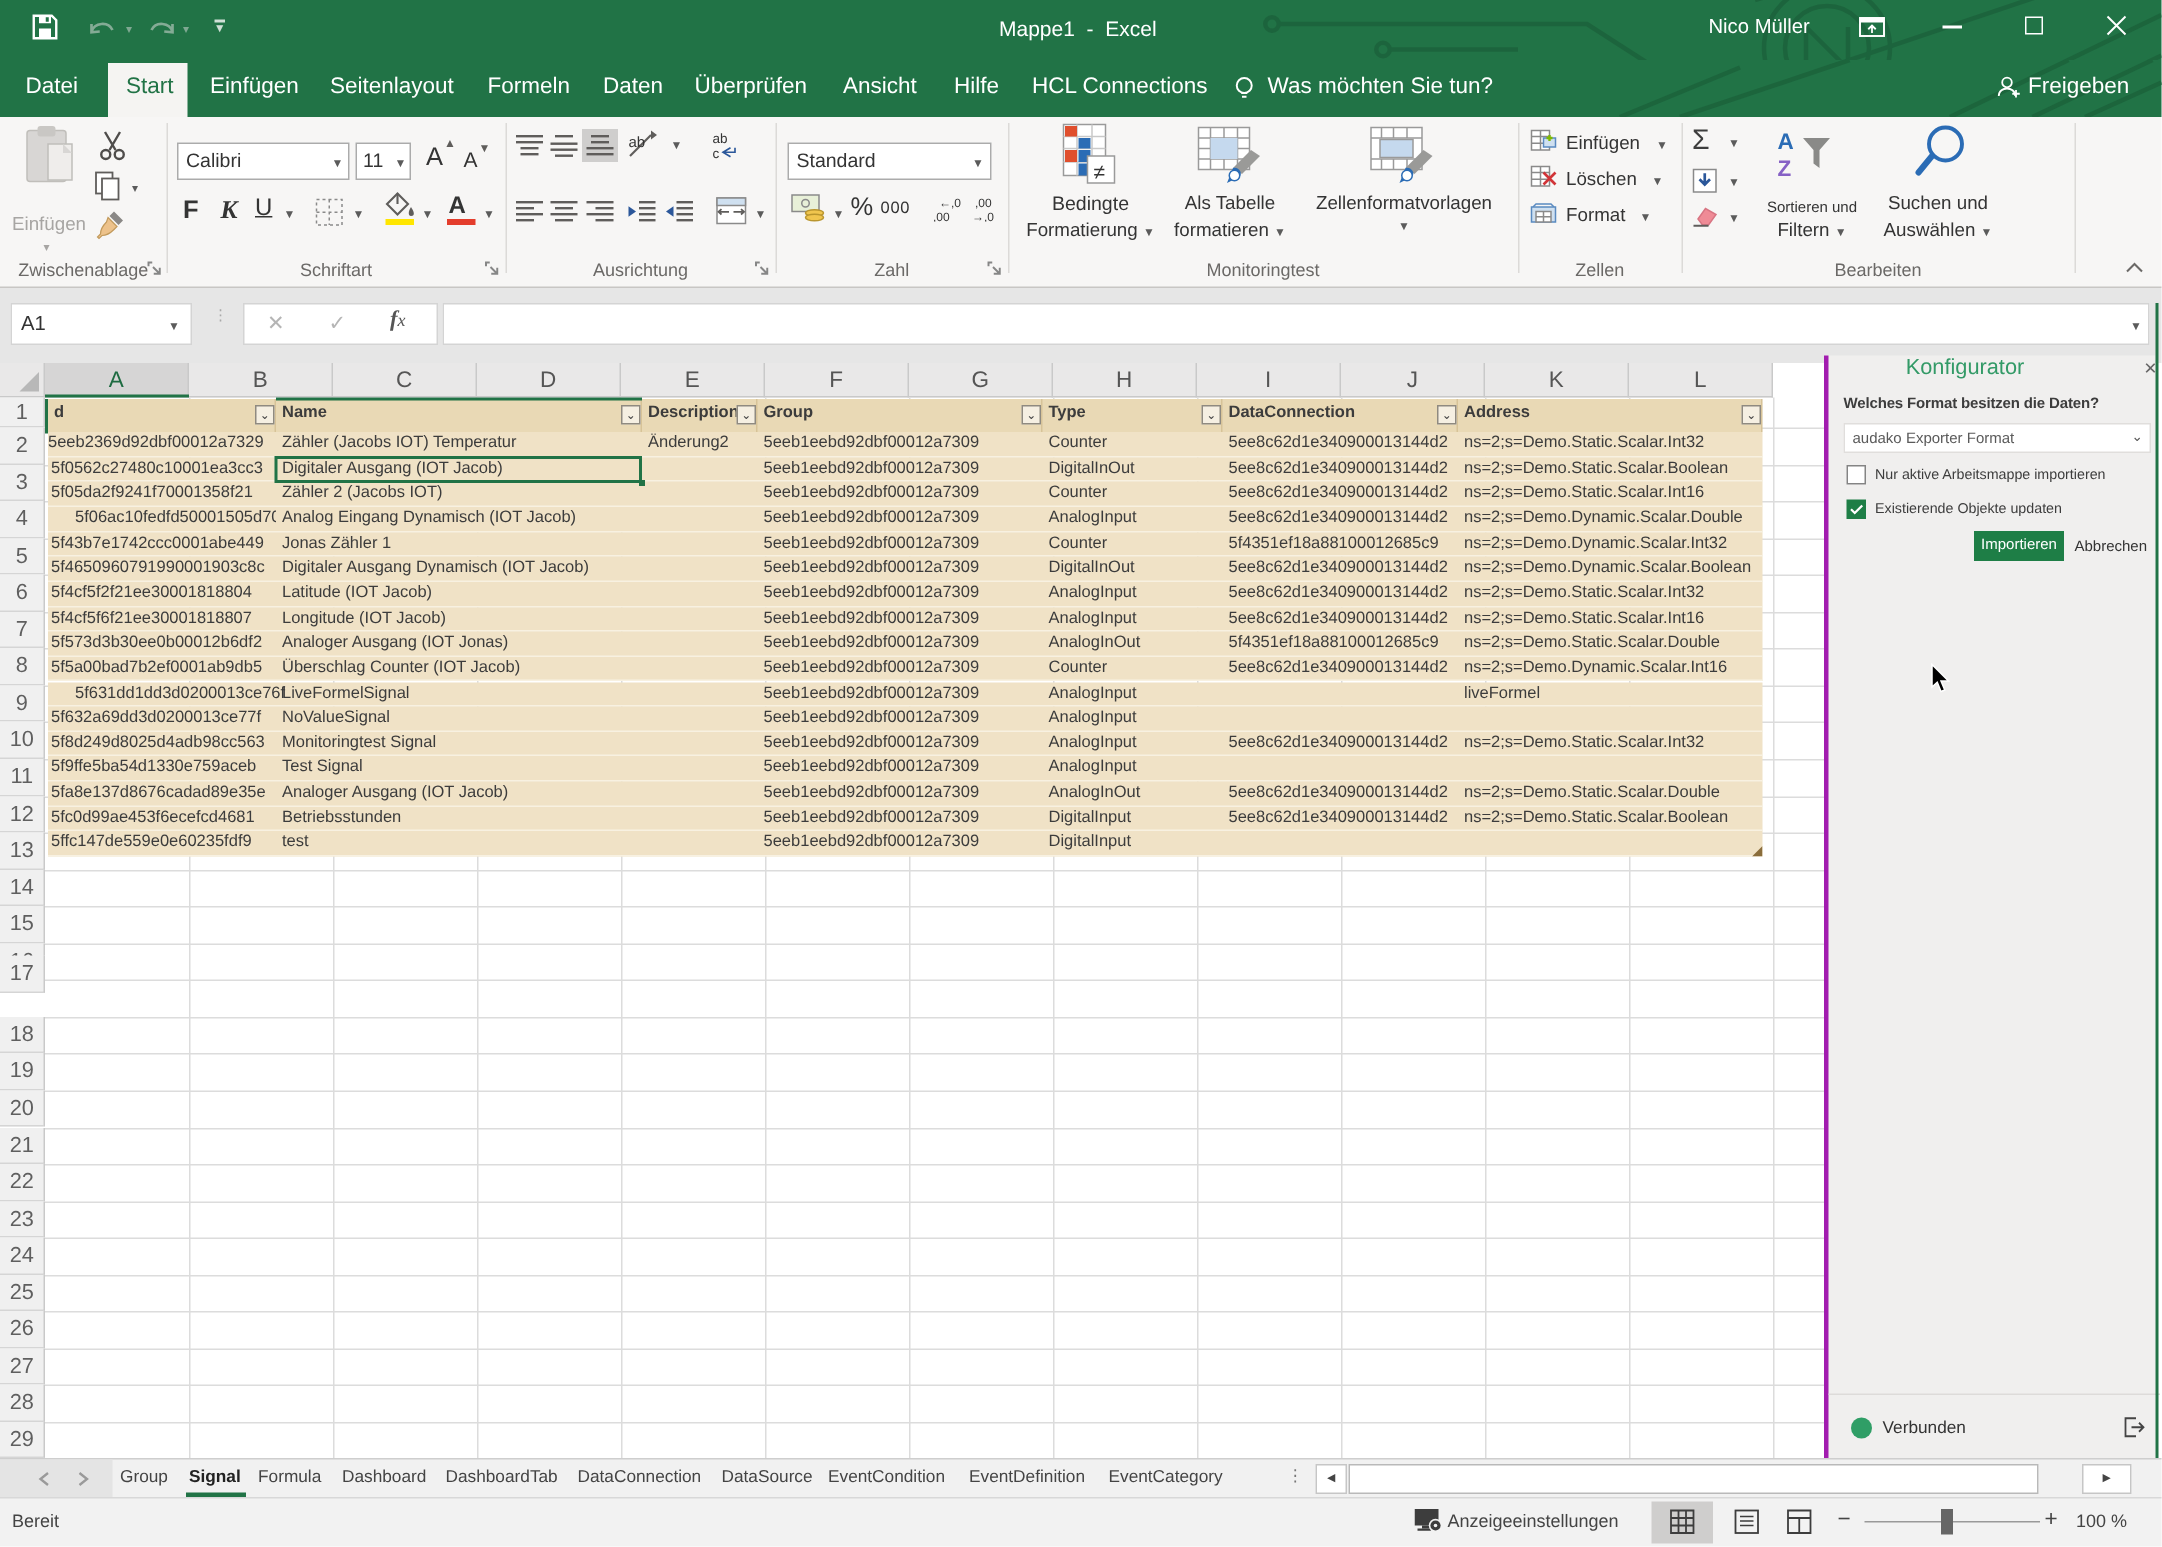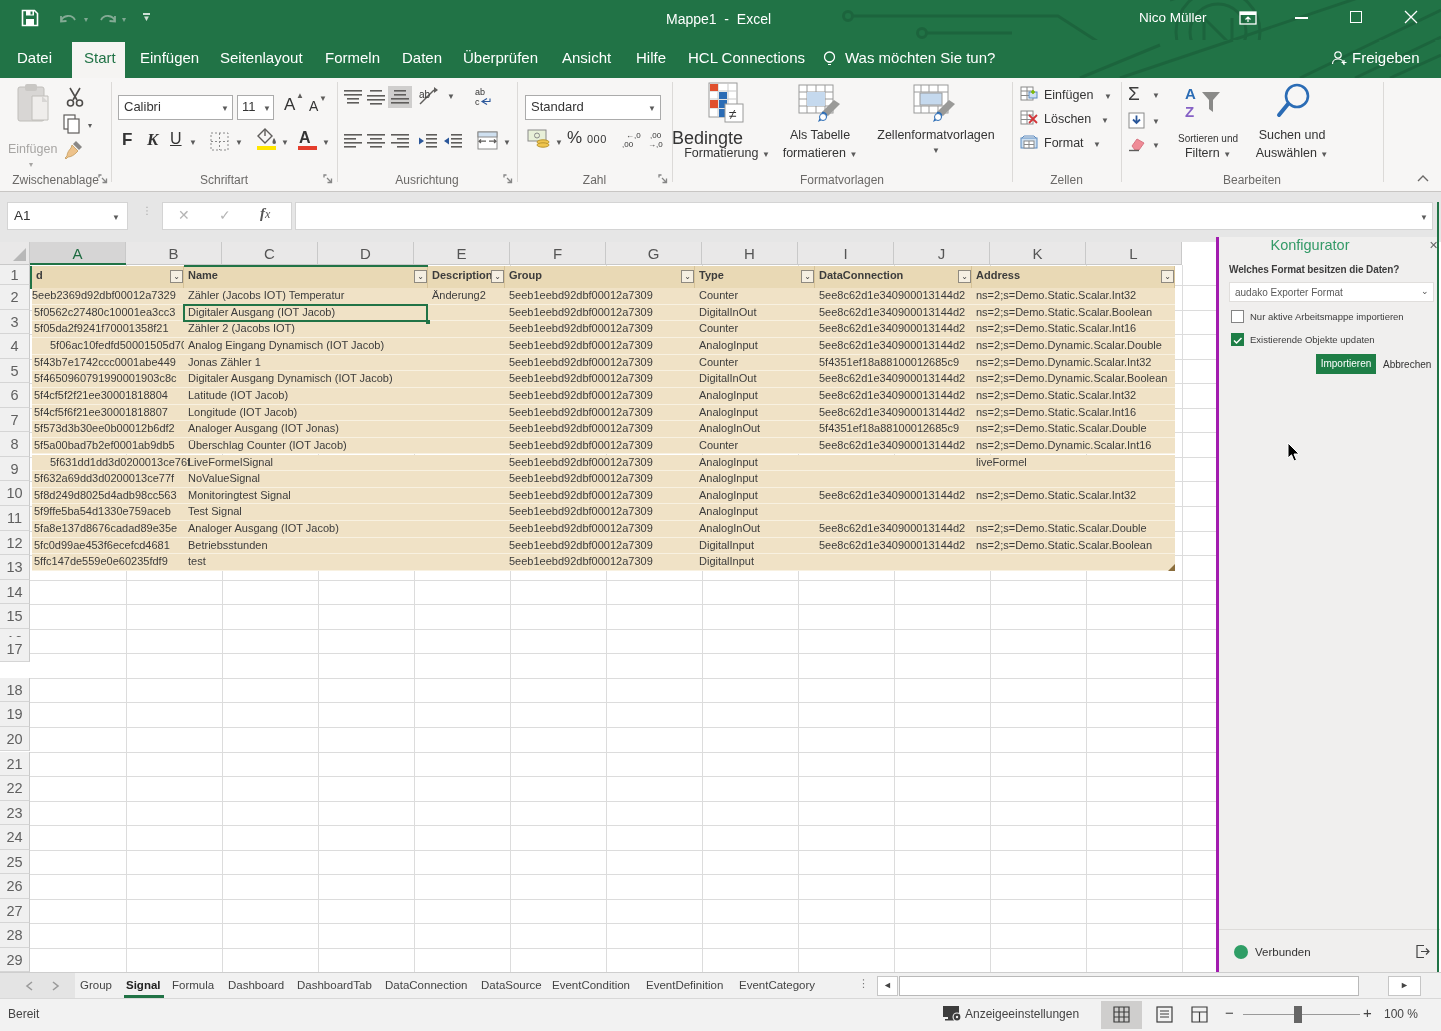--- a/index.html
+++ b/index.html
@@ -143,21 +143,21 @@
     <div class="gsep" style="left:337px"></div>
     <div class="gsep" style="left:517px"></div>
     <div class="gsep" style="left:672px"></div>
     <div class="gsep" style="left:1012px"></div>
     <div class="gsep" style="left:1121px"></div>
     <div class="gsep" style="left:1383px"></div>
     <div class="abs" style="left:0px;top:95px;width:111px;text-align:center;font-size:12px;color:#6b6967">Zwischenablage</div>
     <div class="abs" style="left:111px;top:95px;width:226px;text-align:center;font-size:12px;color:#6b6967">Schriftart</div>
     <div class="abs" style="left:337px;top:95px;width:180px;text-align:center;font-size:12px;color:#6b6967">Ausrichtung</div>
     <div class="abs" style="left:517px;top:95px;width:155px;text-align:center;font-size:12px;color:#6b6967">Zahl</div>
-    <div class="abs" style="left:672px;top:95px;width:340px;text-align:center;font-size:12px;color:#6b6967">Formatvorlagen</div>
+    <div class="abs" style="left:672px;top:95px;width:340px;text-align:center;font-size:12px;color:#6b6967">Monitoringtest</div>
     <div class="abs" style="left:1012px;top:95px;width:109px;text-align:center;font-size:12px;color:#6b6967">Zellen</div>
     <div class="abs" style="left:1121px;top:95px;width:262px;text-align:center;font-size:12px;color:#6b6967">Bearbeiten</div>
     <svg class="abs" style="left:98px;top:96px" width="11" height="11" viewBox="0 0 11 11">
       <path d="M1 3.5 V1 H3.5 M4 4 L8.5 8.5 M8.5 4.5 V8.5 H4.5" stroke="#868686" fill="none" stroke-width="1.3"></path>
       </svg>
     <svg class="abs" style="left:323px;top:96px" width="11" height="11" viewBox="0 0 11 11">
       <path d="M1 3.5 V1 H3.5 M4 4 L8.5 8.5 M8.5 4.5 V8.5 H4.5" stroke="#868686" fill="none" stroke-width="1.3"></path>
       </svg>
     <svg class="abs" style="left:503px;top:96px" width="11" height="11" viewBox="0 0 11 11">
       <path d="M1 3.5 V1 H3.5 M4 4 L8.5 8.5 M8.5 4.5 V8.5 H4.5" stroke="#868686" fill="none" stroke-width="1.3"></path>
@@ -309,21 +309,21 @@
   <rect x="1" y="1" width="28" height="34" fill="#fff" stroke="#9a9a9a"></rect>
   <path d="M1 9 h28 M1 17 h28 M1 26 h28 M10 1 v34 M20 1 v34" stroke="#c9c9c9"></path>
   <rect x="2" y="2" width="8" height="7" fill="#e04f2d"></rect>
   <rect x="11" y="10" width="8" height="7" fill="#2b6cb5"></rect>
   <rect x="2" y="18" width="8" height="8" fill="#e04f2d"></rect>
   <rect x="11" y="18" width="8" height="8" fill="#2b6cb5"></rect>
   <rect x="11" y="27" width="8" height="8" fill="#2b6cb5"></rect>
   <rect x="17" y="22" width="18" height="18" fill="#fff" stroke="#9a9a9a"></rect>
   <text x="21" y="37" font-size="14" fill="#343434" font-family="Liberation Sans">≠</text>
       </svg>
-    <div class="abs" style="left:672px;top:50px;width:110px;font-size:18px;color:#343434">Bedingte</div>
+    <div class="abs" style="left:672px;top:50px;width:110px;text-align:center;font-size:13px;color:#343434">Bedingte</div>
     <div class="abs" style="left:672px;top:68px;width:110px;text-align:center;font-size:12.5px;color:#343434">Formatierung <span style="font-size:8px;color:#5b5b5b">▼</span></div>
     <svg class="abs" style="left:798px;top:6px" width="44" height="42" viewBox="0 0 44 42">
   <rect x="1" y="1" width="34" height="28" fill="#fff" stroke="#9a9a9a"></rect>
   <path d="M1 8 h34 M1 15 h34 M1 22 h34 M9 1 v28 M18 1 v28 M27 1 v28" stroke="#9a9a9a"></path>
   <rect x="9" y="8" width="18" height="14" fill="#c5d9ee"></rect>
   <path d="M24 28 L36 16 l6 4 -12 12 z" fill="#9a9a98"></path>
   <path d="M24 28 l-4 10 8-4 c3-2 0-7-4-6z" fill="#2b6cb5"></path>
   <circle cx="25" cy="33" r="3.5" fill="#fff" stroke="#2b6cb5"></circle>
       </svg>
     <div class="abs" style="left:770px;top:50px;width:100px;text-align:center;font-size:12.5px;color:#343434">Als Tabelle</div>

